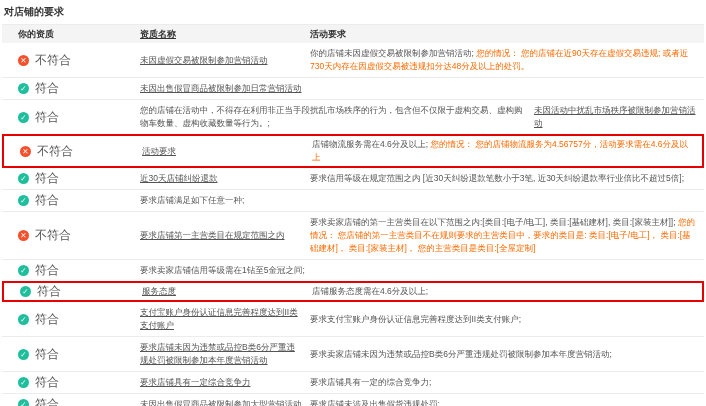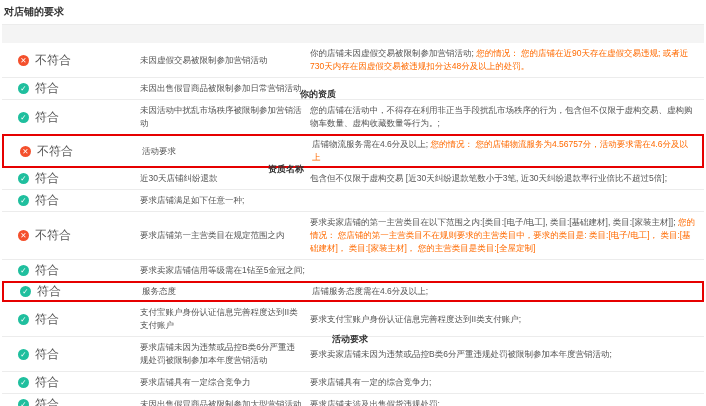--- a/index.html
+++ b/index.html
@@ -5,28 +5,28 @@
   :root{
     --pass:#1fbf9e; --fail:#f4502c; --orange:#ff6a00;
     --hl-border:#e60000; --row-border:#ececec; --head-bg:#f4f4f4;
     --text:#555; --text-strong:#333;
   }
   *{box-sizing:border-box;margin:0;padding:0;}
   html,body{width:706px;background:#fff;font-family:"Liberation Sans","DejaVu Sans",sans-serif;}
   .page{width:706px;height:406px;overflow:hidden;padding:3px 1px 0 2px;background:#fff;}
   .page-title{font-size:10px;font-weight:bold;color:var(--text-strong);padding:2px 0 5px 2px;}
   .req-table{width:702px;border-bottom:1px solid var(--row-border);}
-  .thead{display:flex;align-items:center;background:var(--head-bg);border-top:1px solid var(--row-border);height:19px;flex-direction:column;}
+  .thead{display:flex;align-items:center;background:var(--head-bg);border-top:1px solid var(--row-border);height:19px;}
   .th{font-size:9px;font-weight:bold;color:var(--text-strong);}
   .trow{display:flex;align-items:center;border-top:1px solid var(--row-border);padding:4px 0;}
   .trow:first-child{border-top:none;}
   .trow.hl{border:2px solid var(--hl-border);padding:2px 0;}
   .trow.hl + .trow{border-top:none;}
   .col-status{width:138px;flex:0 0 138px;padding-left:16px;display:flex;align-items:center;gap:6px;}
-  .col-name{width:170px;flex:0 0 170px;padding-right:8px;}
+  .col-name{width:170px;flex:0 0 170px;padding-right:8px;text-decoration:underline;}
   .col-req{flex:1 1 auto;padding-right:6px;}
   .td{font-size:8.5px;color:var(--text);line-height:13px;}
   .status-icon{width:11px;height:11px;flex:0 0 11px;border-radius:50%;display:inline-flex;
     align-items:center;justify-content:center;color:#fff;font-size:7.5px;line-height:11px;}
   .trow .status-icon.pass{background:var(--pass);}
   .trow .status-icon.fail{background:var(--fail);}
   .status-label{font-size:12px;color:var(--text);}
   .req-orange{color:var(--orange);}
 </style>
 </head>
@@ -58,45 +58,45 @@
       <span class="status-label">符合</span>
     </div>
     <div class="td col-name">未因出售假冒商品被限制参加日常营销活动</div>
   </div>
 
   <div class="trow">
     <div class="td col-status">
       <span class="status-icon pass">✓</span>
       <span class="status-label">符合</span>
     </div>
-    <div class="td col-name">未因活动中扰乱市场秩序被限制参加营销活动</div>
     <div class="td col-req">
       <span class="req-normal">您的店铺在活动中，不得存在利用非正当手段扰乱市场秩序的行为，包含但不仅限于虚构交易、虚构购物车数量、虚构收藏数量等行为。;</span><span class="req-orange"></span>
     </div>
+    <div class="td col-name">未因活动中扰乱市场秩序被限制参加营销活动</div>
   </div>
 
   <div class="trow hl">
     <div class="td col-status">
       <span class="status-icon fail">✕</span>
       <span class="status-label">不符合</span>
     </div>
     <div class="td col-name">活动要求</div>
     <div class="td col-req">
       <span class="req-normal">店铺物流服务需在4.6分及以上; </span><span class="req-orange">您的情况： 您的店铺物流服务为4.56757分，活动要求需在4.6分及以上</span>
     </div>
   </div>
 
   <div class="trow">
     <div class="td col-status">
       <span class="status-icon pass">✓</span>
       <span class="status-label">符合</span>
     </div>
     <div class="td col-name">近30天店铺纠纷退款</div>
     <div class="td col-req">
-      <span class="req-normal">包含但不仅限于虚构交易 [近30天纠纷退款笔数小于3笔, 近30天纠纷退款率行业倍比不超过5倍];</span><span class="req-orange"></span>
+      <span class="req-normal">要求信用等级在规定范围之内 [近30天纠纷退款笔数小于3笔, 近30天纠纷退款率行业倍比不超过5倍];</span><span class="req-orange"></span>
     </div>
   </div>
 
   <div class="trow">
     <div class="td col-status">
       <span class="status-icon pass">✓</span>
       <span class="status-label">符合</span>
     </div>
     <div class="td col-req">
       <span class="req-normal">要求店铺满足如下任意一种;</span><span class="req-orange"></span>

